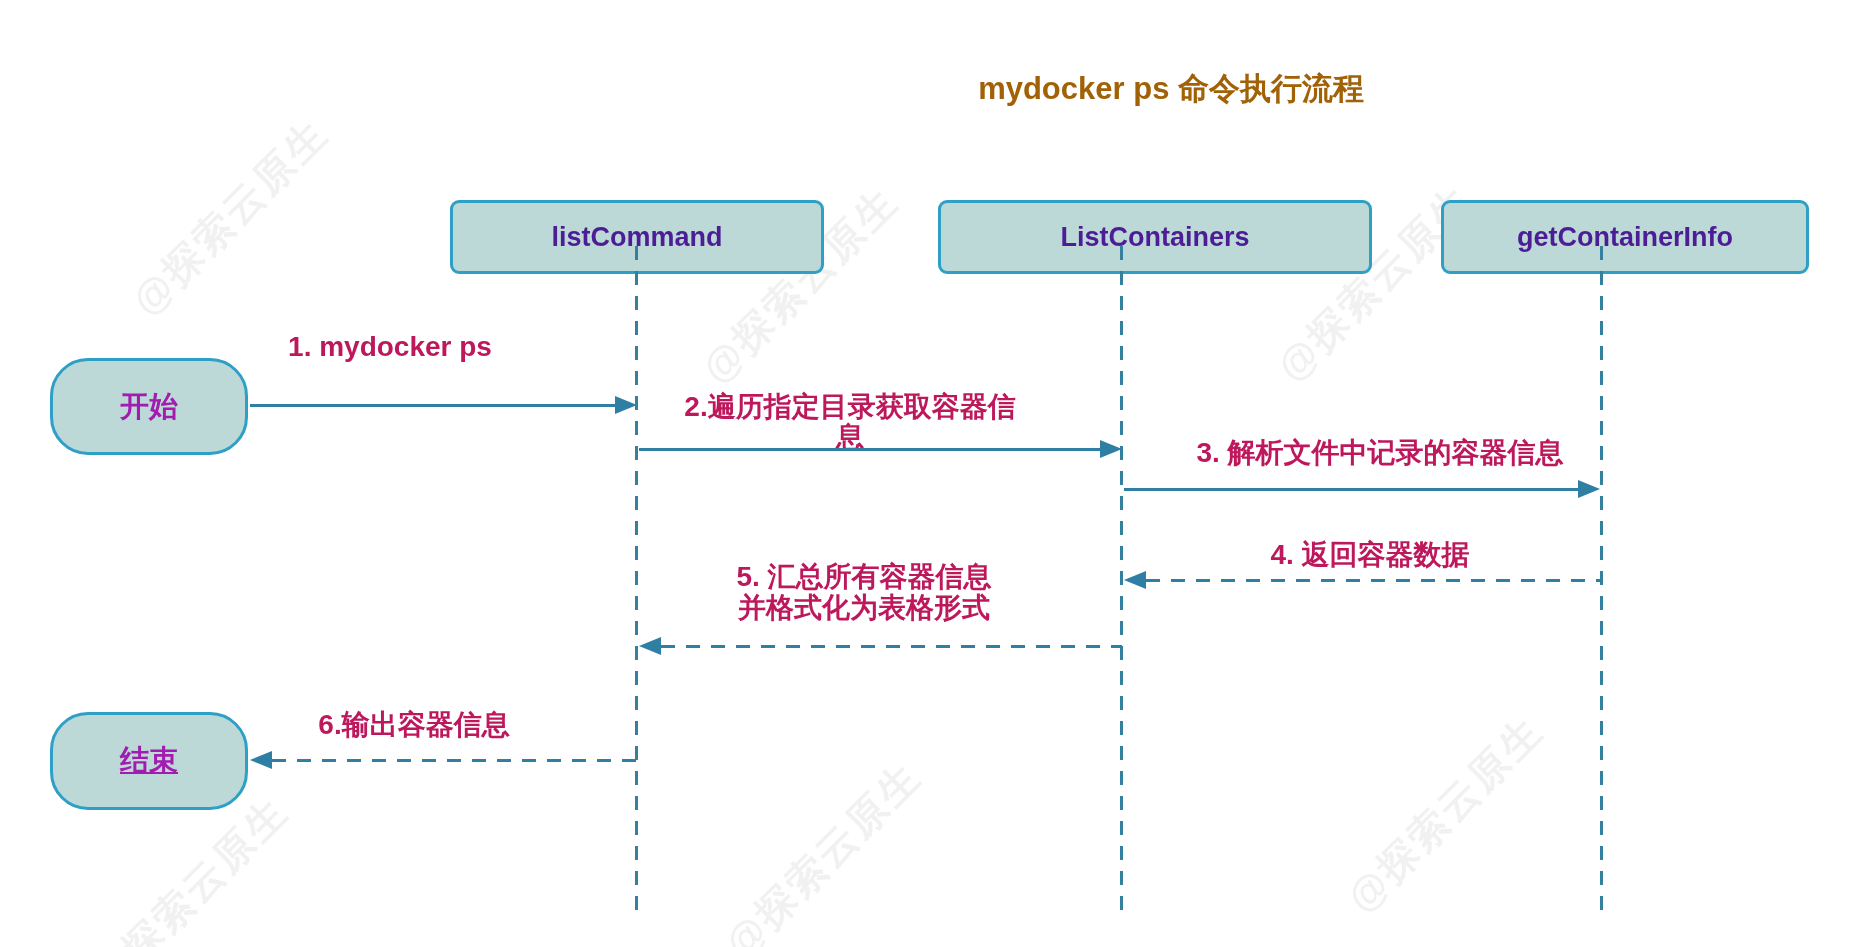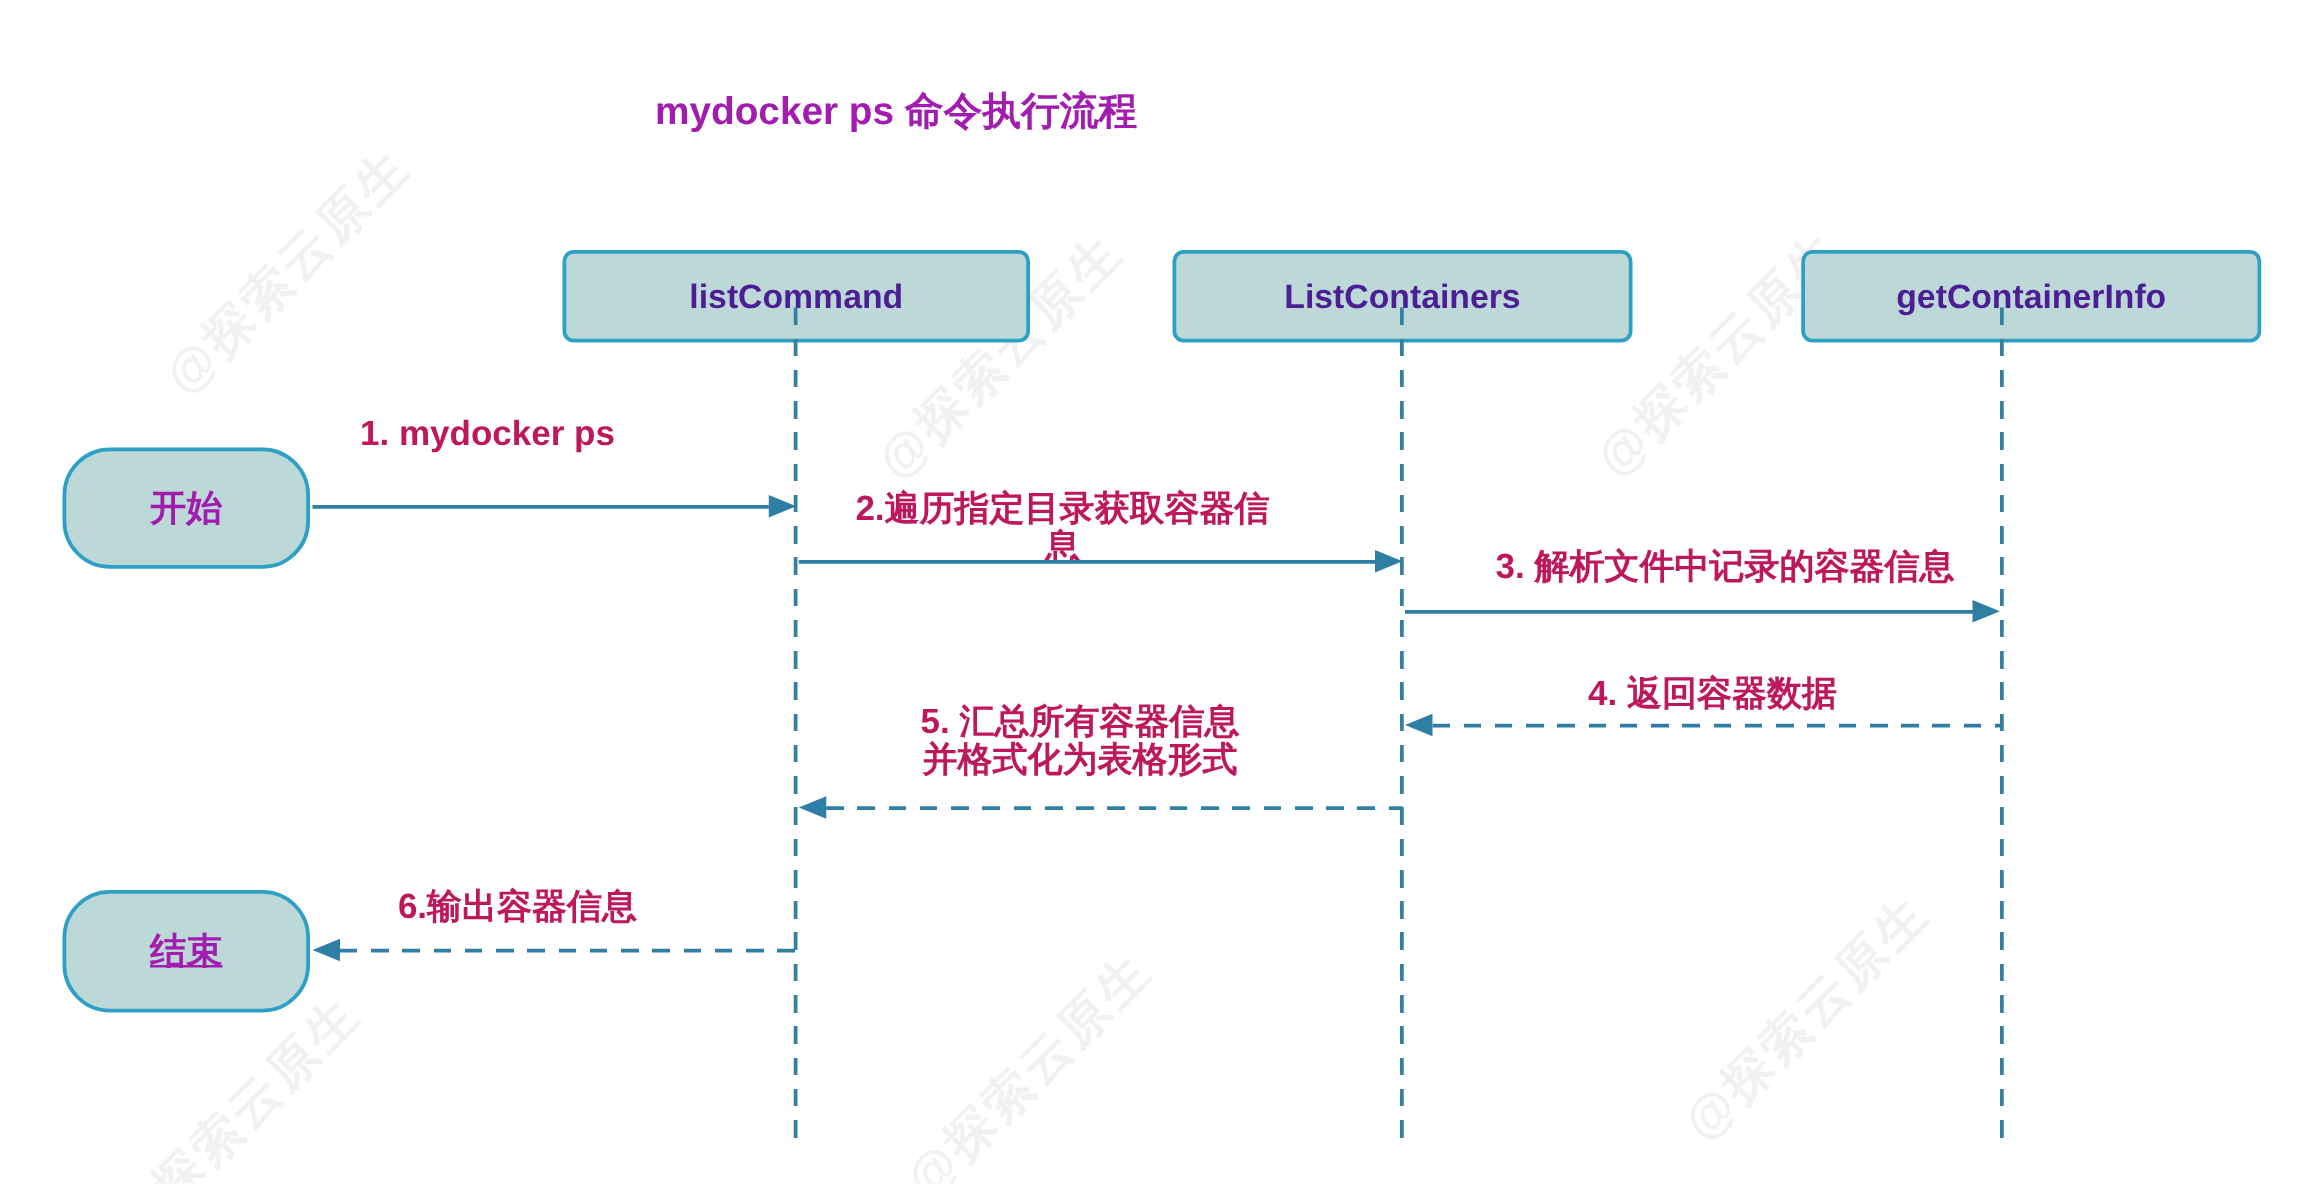--- a/index.html
+++ b/index.html
@@ -9,32 +9,32 @@
   }
   
   .wm{
     position:absolute;white-space:nowrap;pointer-events:none;
     font-size:40px;font-weight:600;letter-spacing:3px;
     color:rgba(80,80,80,0.08);
     transform:translate(-50%,-50%) rotate(-45deg);
   }
   
   .title{
-    position:absolute;left:524px;top:68px;width:840px;text-align:left;
-    font-size:31px;font-weight:700;color:#a21caf;
+    position:absolute;left:524px;top:68px;width:840px;text-align:right;
+    font-size:31px;font-weight:700;color:#a16207;
   }
   
   .pbox{
     position:absolute;top:172px;height:74px;box-sizing:border-box;
     background:#bcd9d8;border:3px solid #2ea0c6;border-radius:9px;
     display:flex;align-items:center;justify-content:center;
     font-size:27px;font-weight:600;color:#4c1d95;margin-top:28px;
   }
   .pbox1{left:450px;width:374px;}
-  .pbox2{left:938px;width:368px;}
+  .pbox2{left:938px;width:434px;}
   .pbox3{left:1441px;width:368px;}
   
   .lifeline{
     position:absolute;top:246px;height:674px;width:3px;
     background:repeating-linear-gradient(to bottom,#35809f 0 14px,transparent 14px 25px);
   }
   .ll1{left:635px;} .ll2{left:1120px;} .ll3{left:1600px;}
   
   .term{
     position:absolute;left:50px;width:198px;box-sizing:border-box;

